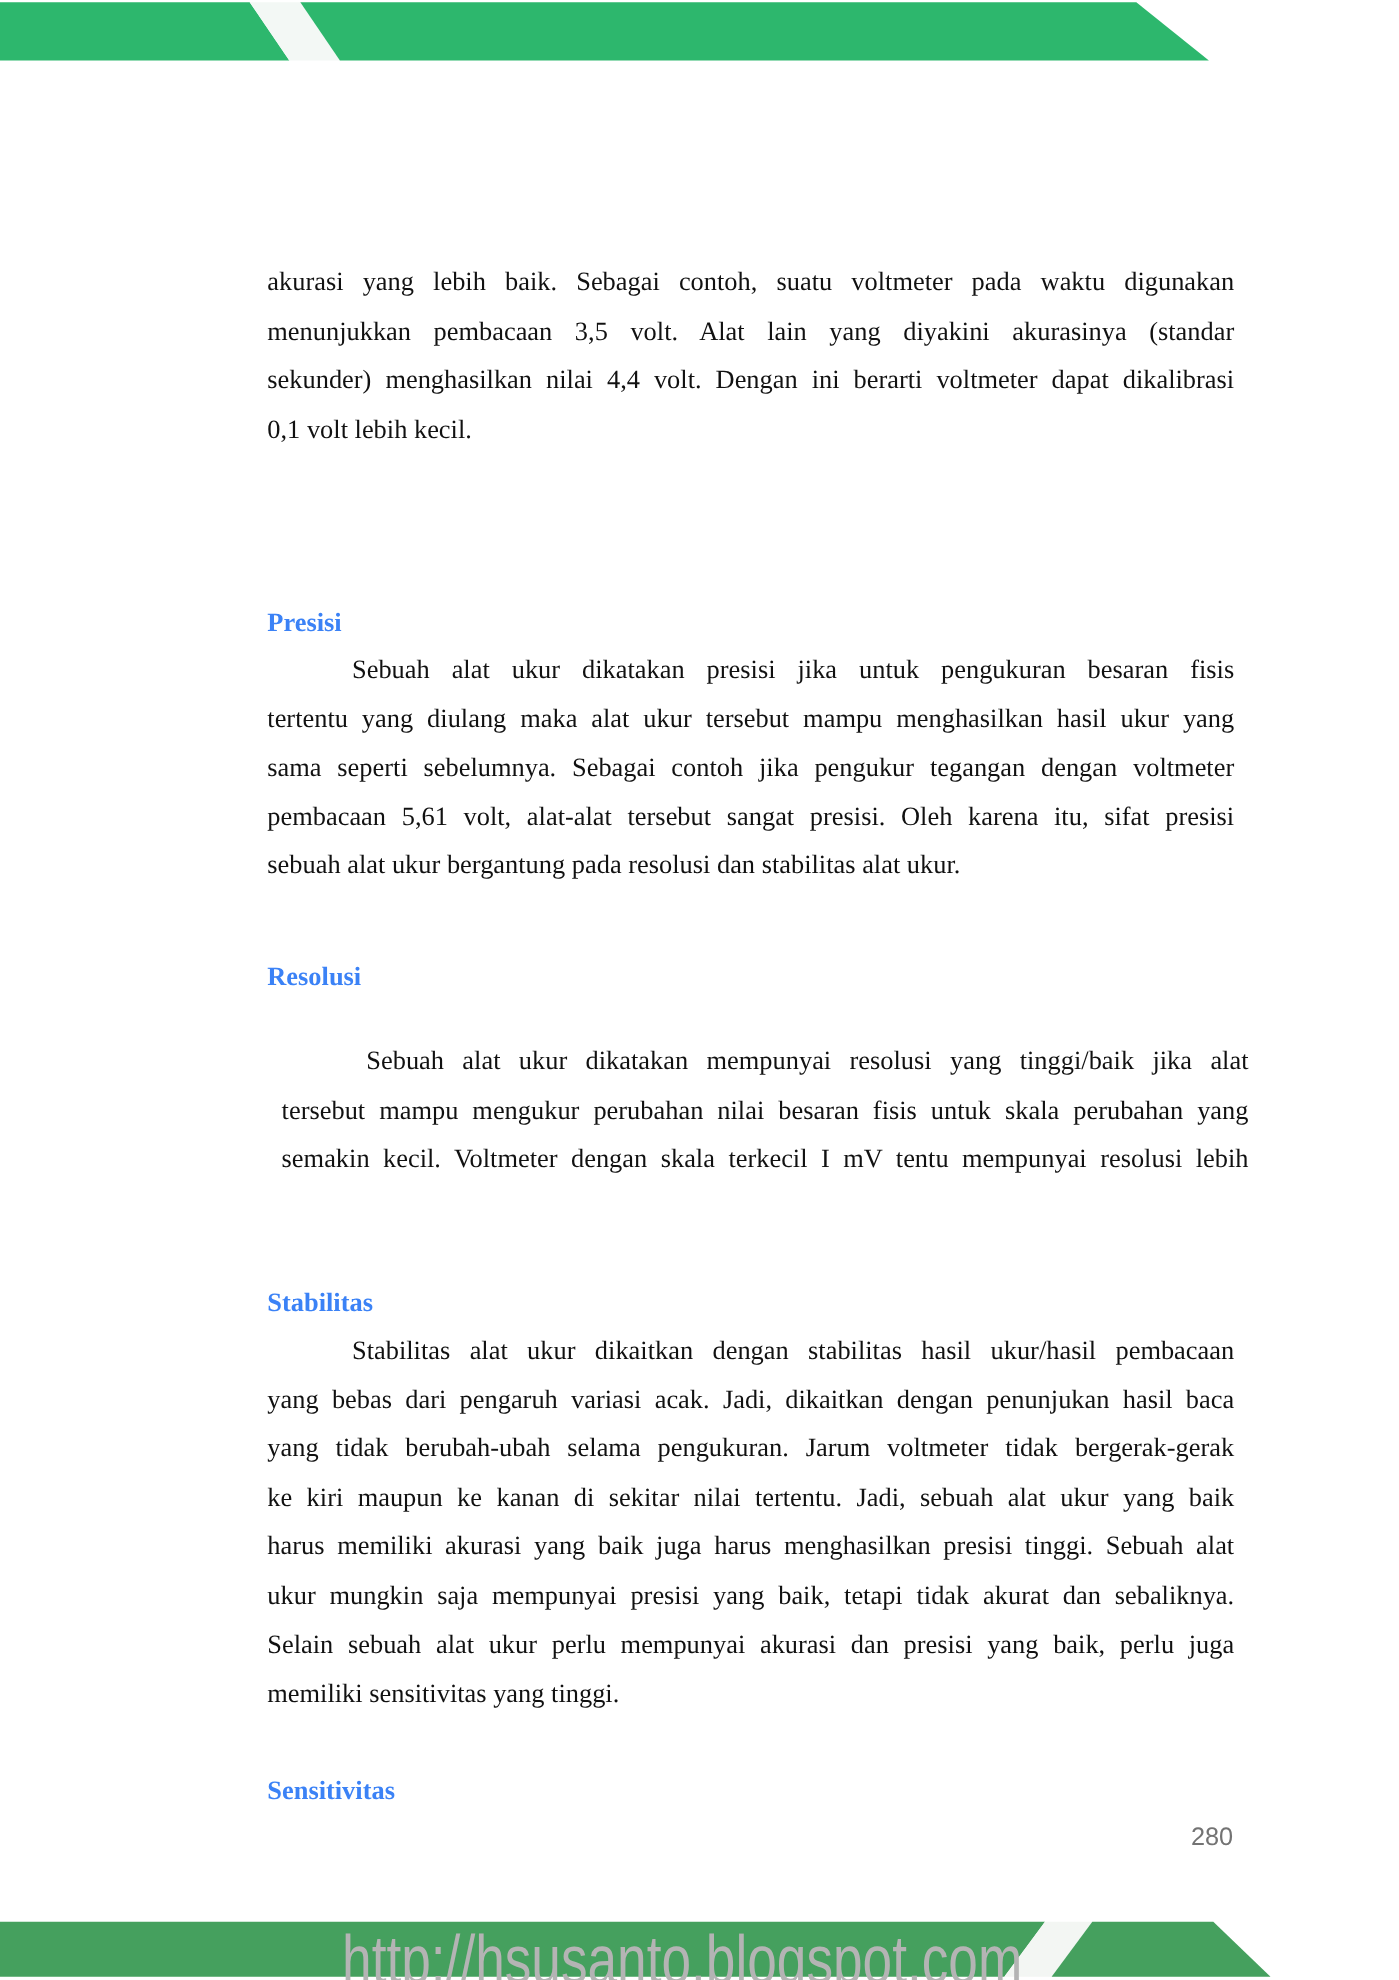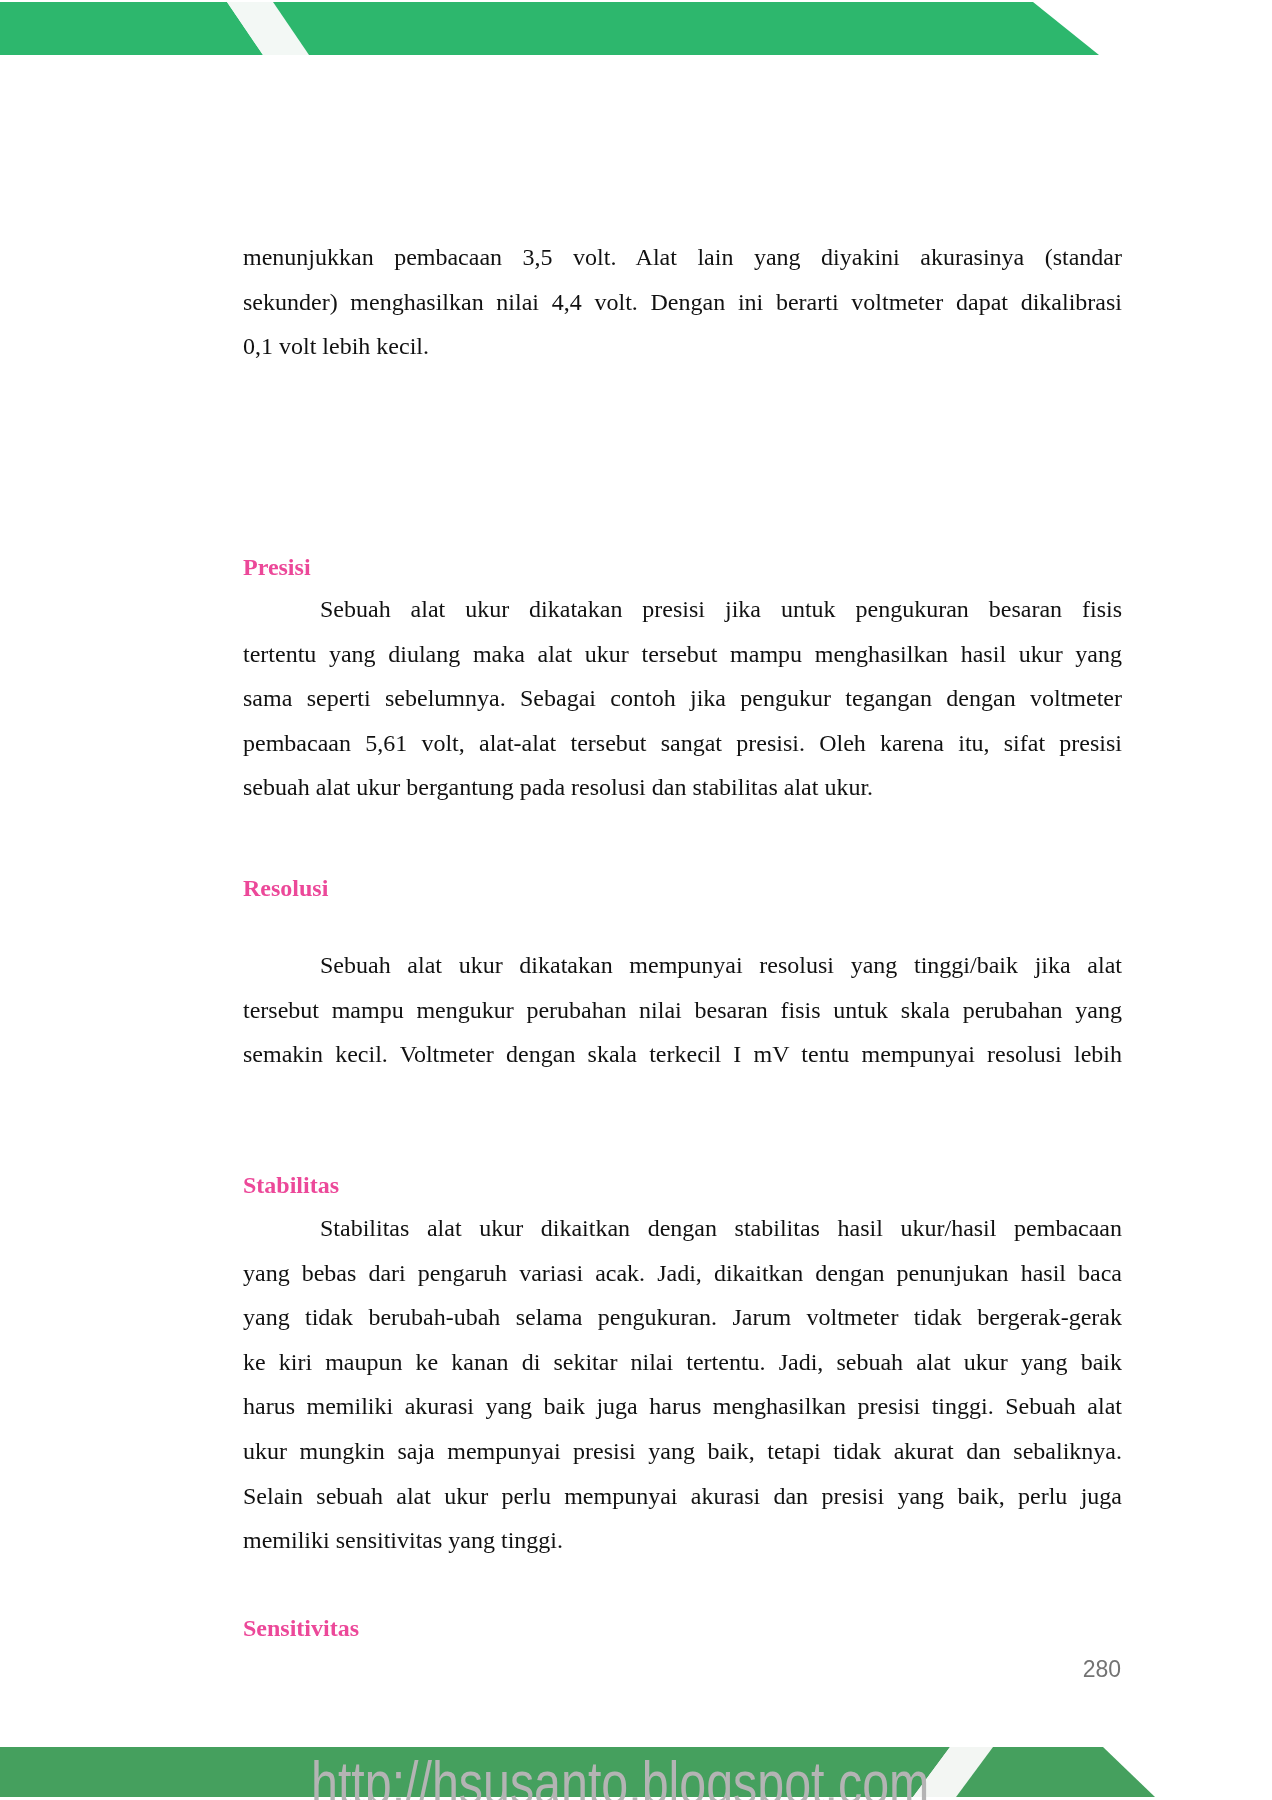--- a/index.html
+++ b/index.html
@@ -13,21 +13,21 @@
     position: absolute; left: 243px; width: 879px;
     font-family: "Liberation Serif", "DejaVu Serif", serif;
     font-size: 24px; line-height: 44.6px; color: #111111;
   }
   .line { display: block; text-align: justify; text-align-last: justify; white-space: nowrap; }
   .line.last { text-align-last: left; }
   .line.indent { padding-left: 77px; }
   .heading {
     position: absolute; left: 243px;
     font-family: "Liberation Serif", "DejaVu Serif", serif;
-    font-weight: bold; font-size: 24px; line-height: 44.6px; color: #ec4899; text-align: right;
+    font-weight: bold; font-size: 24px; line-height: 44.6px; color: #3b82f6; text-align: right;
   }
   .page-number {
     position: absolute; right: 151px; top: 1655px;
     font-family: "Liberation Sans", "DejaVu Sans", sans-serif;
     font-size: 23px; line-height: 28px; color: #737373;
   }
   .watermark {
     position: absolute; left: 311px; top: 1752px;
     font-family: "Liberation Sans", "DejaVu Sans", sans-serif;
     font-size: 62px; line-height: 62px; color: #b4b4b4;
@@ -38,36 +38,37 @@
 </head>
 <body>
 
 <svg class="banner-top" viewBox="0 0 1272 56" width="1272" height="56">
   <polygon id="tb-left" points="0,2 227,2 263,55 0,55" fill="#2db76d"></polygon>
   <polygon id="tb-gap" points="227,2 273,2 309,55 263,55" fill="#f3f8f5"></polygon>
   <polygon id="tb-right" points="273,2 1033,2 1099,55 309,55" fill="#2db76d"></polygon>
 </svg>
 
 <div class="block" id="intro-block" style="top:235px;">
+    <span class="line">akurasi yang lebih baik. Sebagai contoh, suatu voltmeter pada waktu digunakan</span>
     <span class="line">menunjukkan pembacaan 3,5 volt. Alat lain yang diyakini akurasinya (standar</span>
     <span class="line">sekunder) menghasilkan nilai 4,4 volt. Dengan ini berarti voltmeter dapat dikalibrasi</span>
     <span class="line last">0,1 volt lebih kecil.</span>
   </div>
 
 <div class="heading" style="top:545px;">Presisi</div>
 <div class="block" id="sec0" style="top:587px;">
     <span class="line indent">Sebuah alat ukur dikatakan presisi jika untuk pengukuran besaran fisis</span>
     <span class="line">tertentu yang diulang maka alat ukur tersebut mampu menghasilkan hasil ukur yang</span>
     <span class="line">sama seperti sebelumnya. Sebagai contoh jika pengukur tegangan dengan voltmeter</span>
     <span class="line">pembacaan 5,61 volt, alat-alat tersebut sangat presisi. Oleh karena itu, sifat presisi</span>
     <span class="line last">sebuah alat ukur bergantung pada resolusi dan stabilitas alat ukur.</span>
   </div>
 
 <div class="heading" style="top:866px;">Resolusi</div>
-<div class="block" id="sec1" style="top:943px;">
+<div class="block" id="sec1" style="top:943px;margin-left:13px;">
     <span class="line indent">Sebuah alat ukur dikatakan mempunyai resolusi yang tinggi/baik jika alat</span>
     <span class="line">tersebut mampu mengukur perubahan nilai besaran fisis untuk skala perubahan yang</span>
     <span class="line">semakin kecil. Voltmeter dengan skala terkecil I mV tentu mempunyai resolusi lebih</span>
   </div>
 
 <div class="heading" style="top:1163px;">Stabilitas</div>
 <div class="block" id="sec2" style="top:1206px;">
     <span class="line indent">Stabilitas alat ukur dikaitkan dengan stabilitas hasil ukur/hasil pembacaan</span>
     <span class="line">yang bebas dari pengaruh variasi acak. Jadi, dikaitkan dengan penunjukan hasil baca</span>
     <span class="line">yang tidak berubah-ubah selama pengukuran. Jarum voltmeter tidak bergerak-gerak</span>

